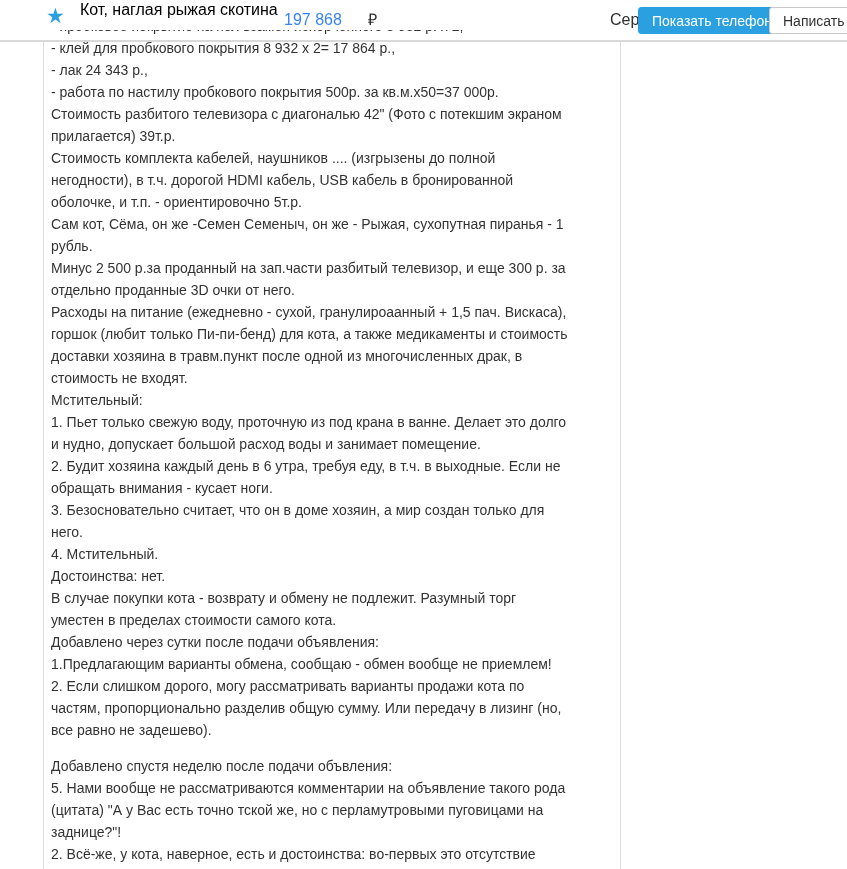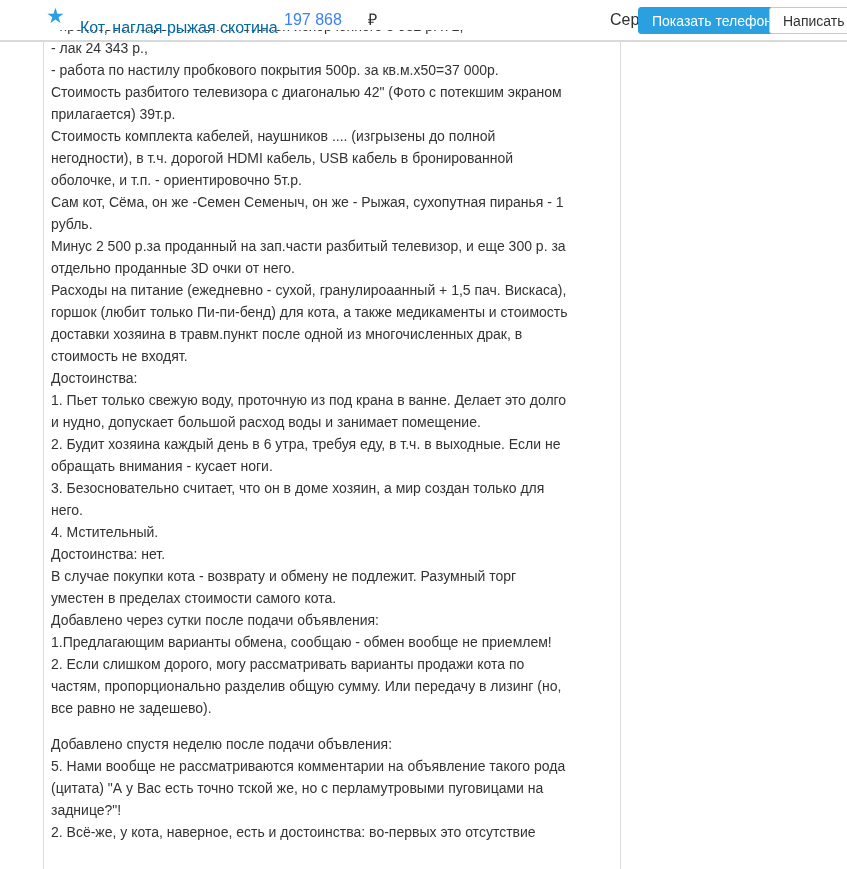--- a/index.html
+++ b/index.html
@@ -18,21 +18,21 @@
     background:#ffffff;
     z-index:3;
   }
   .header-bar > * { position:absolute; }
   .star {
     left:46px; top:4px;
     font-size:21px; line-height:24px;
     color:#2aa0e0;
     cursor:pointer;
   }
-  .title   { left:80px;  top:18px; font-size:16px; line-height:20px; color:#0369a1; }
+  .title   { left:80px;  top:0; font-size:16px; line-height:20px; color:#000000; }
   .price   { left:284px; top:10px; font-size:16px; line-height:20px; color:#3b82f6; }
   .currency{ left:368px; top:10px; font-size:16px; line-height:20px; color:#2e2e2e; }
   .seller  { left:610px; top:10px; font-size:16px; line-height:20px; color:#2e2e2e; }
   .btn {
     top:7px; height:27px;
     font-family:"Liberation Sans", sans-serif;
     font-size:14px;
     border-radius:3px;
     padding:0 13px;
     white-space:nowrap;
@@ -79,36 +79,37 @@
   .para { white-space:pre; margin:0; }
   .para.spaced { margin-top:14px; }
   .clipped-line { white-space:pre; }
 </style>
 </head>
 <body>
 
 <div class="description">
   <div class="clipped-line">- пробковое покрытие на пол взамен испорченного 8 932 р. х 2,</div>
   <div id="paragraphs">
+      <div class="para">- клей для пробкового покрытия 8 932 х 2= 17 864 р.,</div>
       <div class="para">- лак 24 343 р.,</div>
       <div class="para">- работа по настилу пробкового покрытия 500р. за кв.м.х50=37 000р.</div>
       <div class="para">Стоимость разбитого телевизора с диагональю 42" (Фото с потекшим экраном
 прилагается) 39т.р.</div>
       <div class="para">Стоимость комплекта кабелей, наушников .... (изгрызены до полной
 негодности), в т.ч. дорогой HDMI кабель, USB кабель в бронированной
 оболочке, и т.п. - ориентировочно 5т.р.</div>
       <div class="para">Сам кот, Сёма, он же -Семен Семеныч, он же - Рыжая, сухопутная пиранья - 1
 рубль.</div>
       <div class="para">Минус 2 500 р.за проданный на зап.части разбитый телевизор, и еще 300 р. за
 отдельно проданные 3D очки от него.</div>
       <div class="para">Расходы на питание (ежедневно - сухой, гранулироаанный + 1,5 пач. Вискаса),
 горшок (любит только Пи-пи-бенд) для кота, а также медикаменты и стоимость
 доставки хозяина в травм.пункт после одной из многочисленных драк, в
 стоимость не входят.</div>
-      <div class="para">Достоинства:</div>
+      <div class="para">Мстительный:</div>
       <div class="para">1. Пьет только свежую воду, проточную из под крана в ванне. Делает это долго
 и нудно, допускает большой расход воды и занимает помещение.</div>
       <div class="para">2. Будит хозяина каждый день в 6 утра, требуя еду, в т.ч. в выходные. Если не
 обращать внимания - кусает ноги.</div>
       <div class="para">3. Безосновательно считает, что он в доме хозяин, а мир создан только для
 него.</div>
       <div class="para">4. Мстительный.</div>
       <div class="para">Достоинства: нет.</div>
       <div class="para">В случае покупки кота - возврату и обмену не подлежит. Разумный торг
 уместен в пределах стоимости самого кота.</div>

